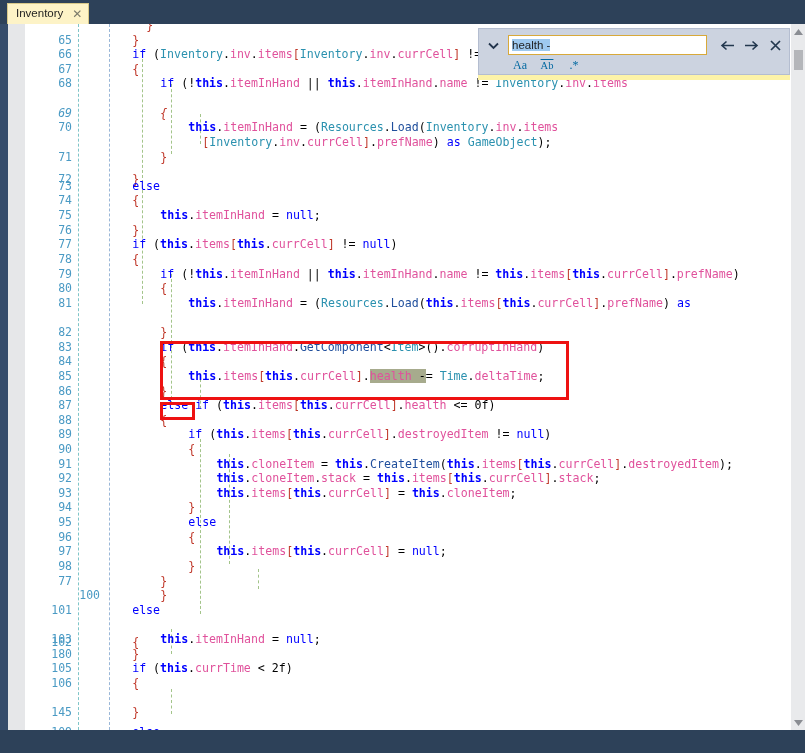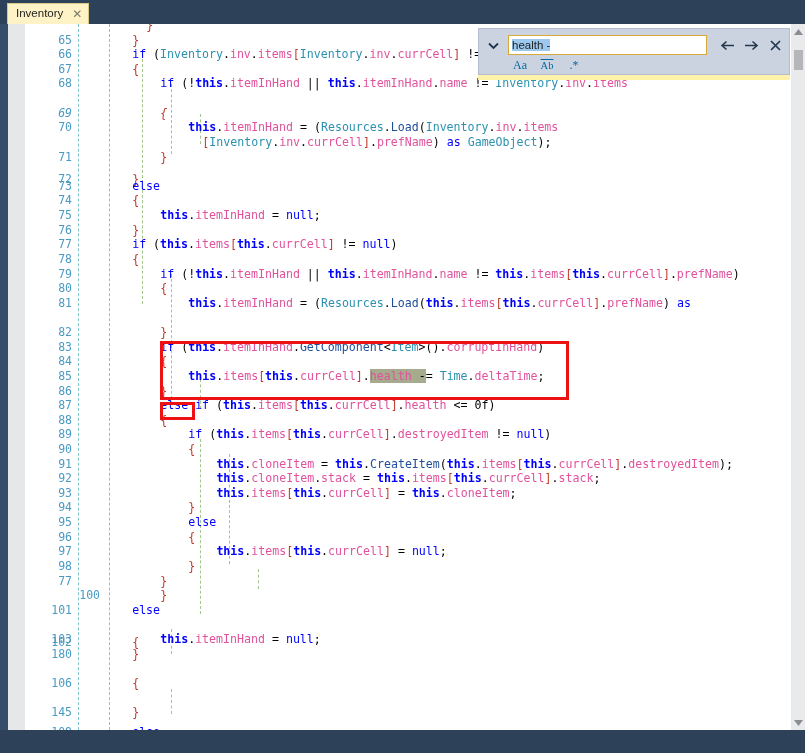--- a/index.html
+++ b/index.html
@@ -192,20 +192,21 @@
         <div class="line" style="top: 491.08px;"><span class="ln">95</span><span class="src" style="left: 180.32px;"><span class="k">else</span></span></div>
         <div class="line" style="top: 505.7px;"><span class="ln">96</span><span class="src" style="left: 180.32px;"><span class="bk">{</span></span></div>
         <div class="line" style="top: 520.32px;"><span class="ln">97</span><span class="src" style="left: 208.4px;"><span class="thiskw">this</span><span class="id">.</span><span class="mem">items</span><span class="bk">[</span><span class="thiskw">this</span><span class="id">.</span><span class="mem">currCell</span><span class="bk">]</span><span class="id"> = </span><span class="k">null</span><span class="id">;</span></span></div>
         <div class="line" style="top: 534.94px;"><span class="ln">98</span><span class="src" style="left: 180.32px;"><span class="bk">}</span></span></div>
         <div class="line" style="top: 549.56px;"><span class="ln">77</span><span class="src" style="left: 152.24px;"><span class="bk">}</span></span></div>
         <div class="line" style="top: 564.18px; margin-left: 28px;"><span class="ln">100</span><span class="src" style="left: 124.16px;"><span class="bk">}</span></span></div>
         <div class="line" style="top: 578.8px;"><span class="ln">101</span><span class="src" style="left: 124.16px;"><span class="k">else</span></span></div>
         <div class="line" style="top: 611px; padding-left: 12px;"><span class="ln">102</span><span class="src" style="left: 124.16px;"><span class="bk">{</span></span></div>
         <div class="line" style="top: 608.04px;"><span class="ln">103</span><span class="src" style="left: 152.24px;"><span class="thiskw">this</span><span class="id">.</span><span class="mem">itemInHand</span><span class="id"> = </span><span class="k">null</span><span class="id">;</span></span></div>
         <div class="line" style="top: 622.66px;"><span class="ln">180</span><span class="src" style="left: 124.16px;"><span class="bk">}</span></span></div>
+        <div class="line" style="top: 637.28px;"><span class="ln">105</span><span class="src" style="left: 124.16px;"><span class="k">if</span><span class="id"> (</span><span class="thiskw">this</span><span class="id">.</span><span class="mem">currTime</span><span class="id"> &lt; </span><span class="id">2f</span><span class="id">)</span></span></div>
         <div class="line" style="top: 651.9px;"><span class="ln">106</span><span class="src" style="left: 124.16px;"><span class="bk">{</span></span></div>
         <div class="line" style="top: 681.14px;"><span class="ln">145</span><span class="src" style="left: 124.16px;"><span class="bk">}</span></span></div>
         <div class="line" style="top: 701px; padding-left: 26px;"><span class="ln">109</span><span class="src" style="left: 124.16px;"><span class="k">else</span></span></div>
       </div>
   </div>
 
   <div class="redbox" id="redbox-main"></div>
   <div class="redbox" id="redbox-else"></div>
 
   <div class="find">

